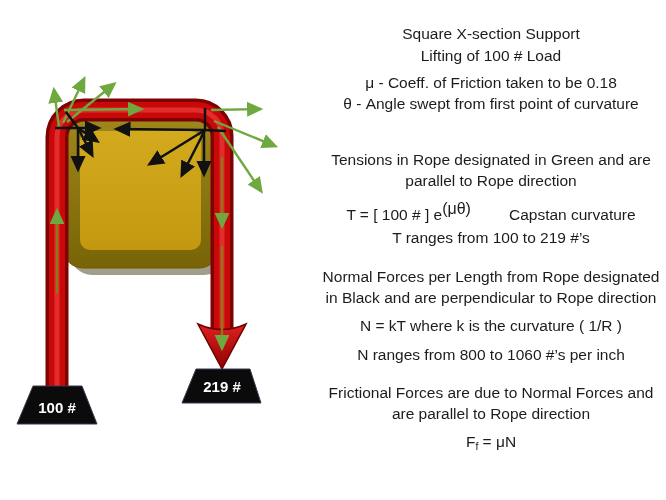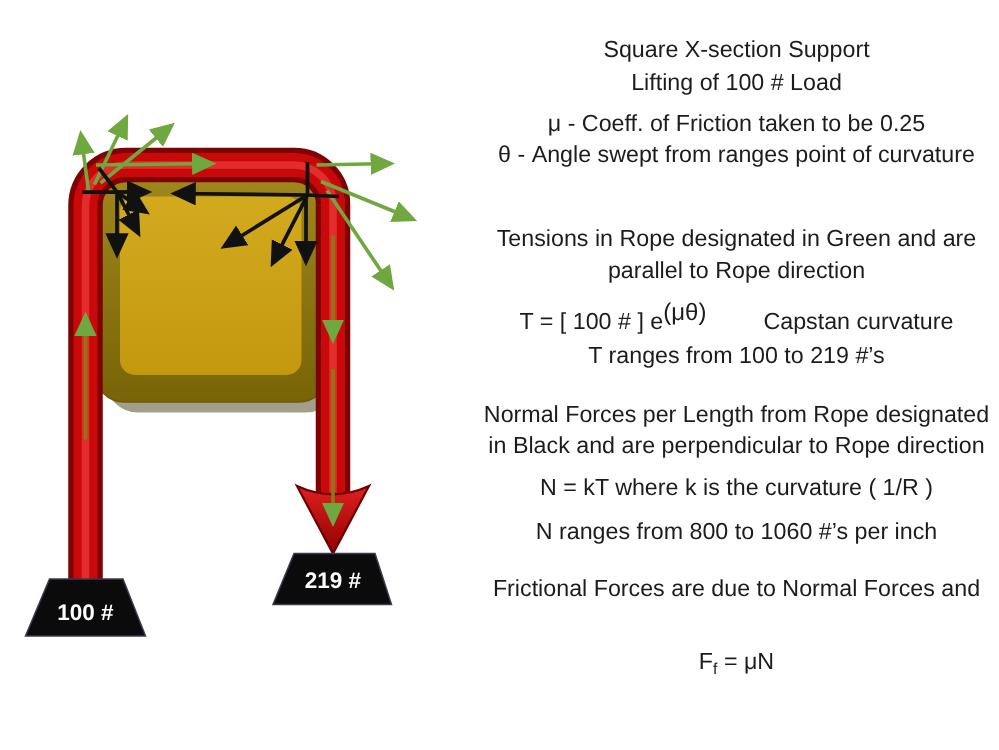--- a/index.html
+++ b/index.html
@@ -106,39 +106,40 @@
         <line x1="204" y1="132" x2="204" y2="174" marker-end="url(#mk)"></line>
       </g>
     </svg>
   </div>
 
   <div class="textcol">
 
     <div class="line" style="top:24px">Square X-section Support</div>
     <div class="line" style="top:46px">Lifting of 100 # Load</div>
 
-    <div class="line" style="top:73px">μ - Coeff. of Friction taken to be 0.25</div>
-    <div class="line" style="top:94px">θ - Angle swept from ranges point of curvature</div>
+    <div class="line" style="top:73px">μ - Coeff. of Friction taken to be 0.18</div>
+    <div class="line" style="top:94px">θ - Angle swept from first point of curvature</div>
 
     <div class="line" style="top:171px">parallel to Rope direction</div>
     <div class="line" style="top:150px">Tensions in Rope designated in Green and are</div>
 
     <div class="line" style="top:199px">
       <span>T = [ 100 # ] e</span><sup>(μθ)</sup><span class="eqgap"></span><span>Capstan curvature</span>
     </div>
 
     <div class="line" style="top:228px">T ranges from 100 to 219 #’s</div>
 
     <div class="line" style="top:267px">Normal Forces per Length from Rope designated</div>
     <div class="line" style="top:288px">in Black and are perpendicular to Rope direction</div>
 
     <div class="line" style="top:316px">N = kT where k is the curvature ( 1/R )</div>
 
     <div class="line" style="top:345px">N ranges from 800 to 1060 #’s per inch</div>
 
     <div class="line" style="top:383px">Frictional Forces are due to Normal Forces and</div>
+    <div class="line" style="top:404px">are parallel to Rope direction</div>
 
     <div class="line" style="top:432px">
       <span>F</span><sub>f</sub><span> = μN</span>
     </div>
 
   </div>
 </div>
 
 </body></html>

